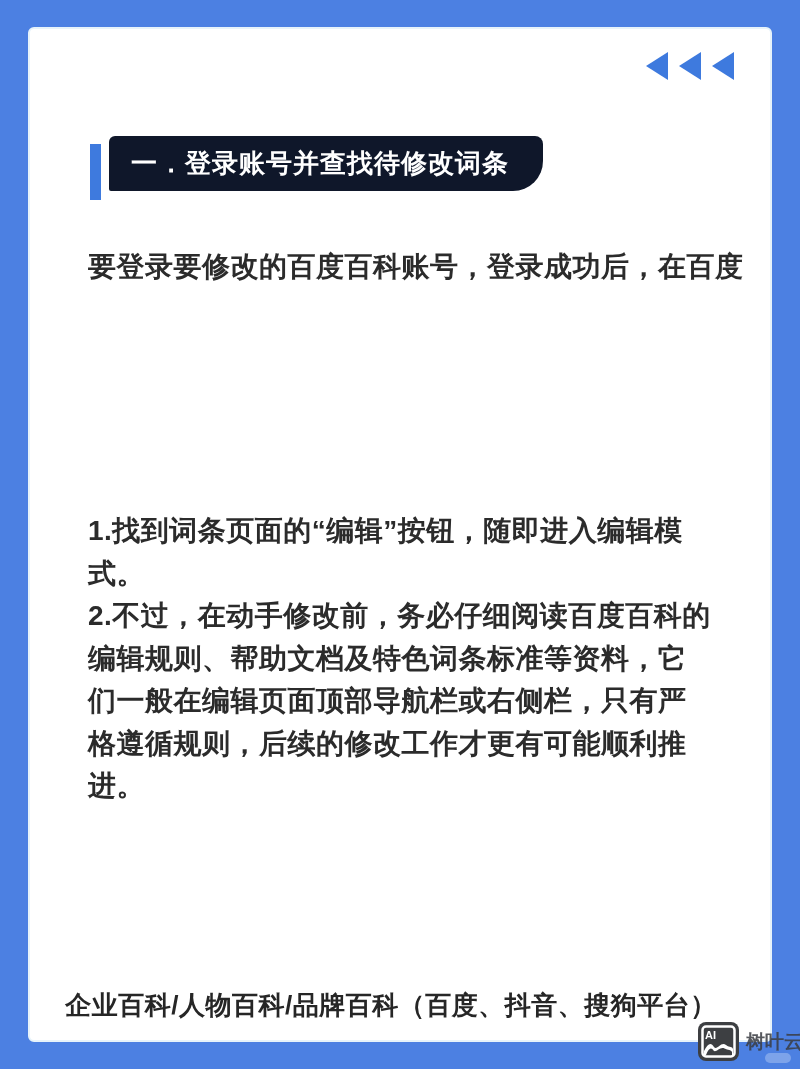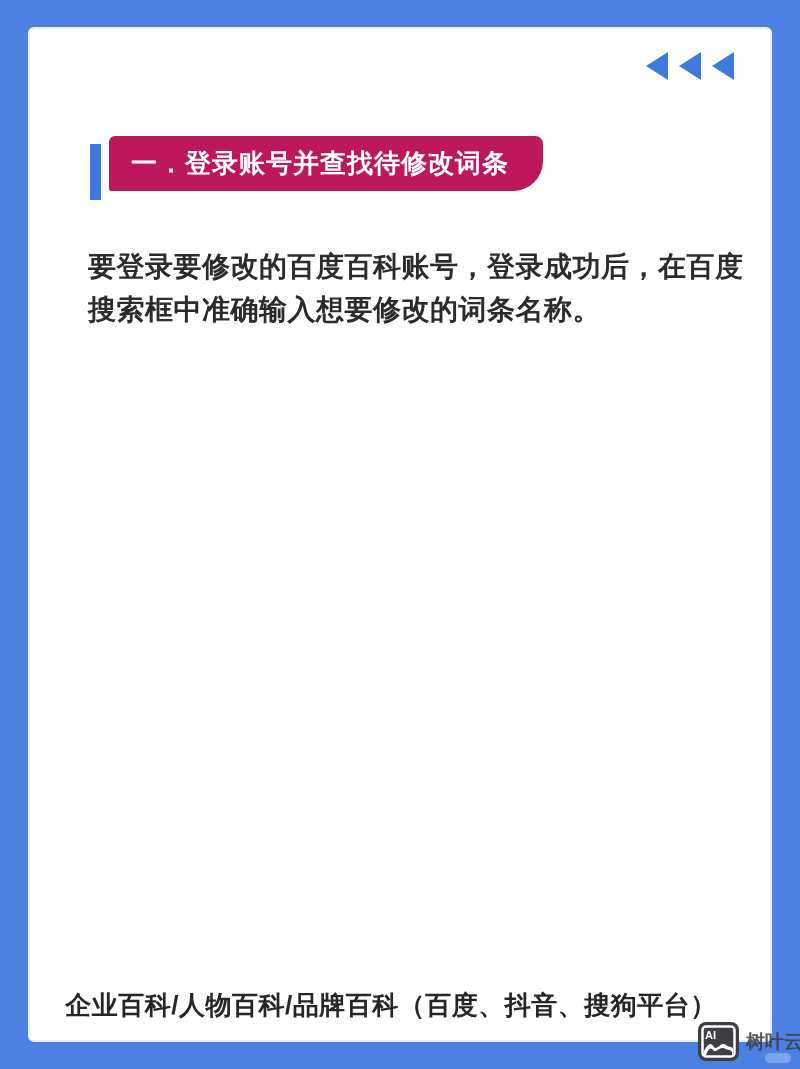--- a/index.html
+++ b/index.html
@@ -43,21 +43,21 @@
   }
   .hdr-bar {
     width: 11px; height: 56px;
     margin-top: 8px;
     background: #3e7ade;
     flex: 0 0 auto;
   }
   .hdr-badge {
     margin-left: 8px;
     height: 55px;
-    background: #be185d;
+    background: #0f172a;
     color: #ffffff;
     font-size: 26px;
     font-weight: bold;
     line-height: 55px;
     padding: 0 34px 0 22px;
     border-radius: 6px 8px 30px 2px;
     letter-spacing: 1px;
     white-space: nowrap;
     text-align: center;
   }
@@ -125,24 +125,32 @@
     <div class="tri-left"></div>
   </div>
 
   <div class="section-header" id="section1-header">
     <div class="hdr-bar"></div>
     <div class="hdr-badge">一．登录账号并查找待修改词条</div>
   </div>
 
   <div class="para" id="section1-body">
     <div>要登录要修改的百度百科账号，登录成功后，在百度</div>
-    <div>搜索框中准确输入想要修改的词条名称。</div>
   </div>
 
 
+  <div class="para" id="section2-body">
+    <div>1.找到词条页面的“编辑”按钮，随即进入编辑模</div>
+    <div>式。</div>
+    <div>2.不过，在动手修改前，务必仔细阅读百度百科的</div>
+    <div>编辑规则、帮助文档及特色词条标准等资料，它</div>
+    <div>们一般在编辑页面顶部导航栏或右侧栏，只有严</div>
+    <div>格遵循规则，后续的修改工作才更有可能顺利推</div>
+    <div>进。</div>
+  </div>
 
   <div class="footer">企业百科/人物百科/品牌百科（百度、抖音、搜狗平台）</div>
 
   <div class="watermark">
     <svg class="wm-icon" viewBox="0 0 41 39">
       <rect x="0" y="0" width="41" height="39" rx="8" fill="#3d3f42"></rect>
       <rect x="4.5" y="4.5" width="32" height="30" rx="3.5" fill="none" stroke="#ffffff" stroke-width="2.5"></rect>
       <path d="M6 33 L6 29 C10 21, 13 20, 16 25 C19 29, 23 19, 28 23 C32 26, 34 24, 35 27 L35 33 Z" fill="#ffffff"></path>
       <path d="M8 33 C11 26, 13 25, 15.5 28.5 C18 31.5, 22 24, 26.5 26.5 C30 28.5, 33 27.5, 34 30 L34 33 Z" fill="#3d3f42"></path>
       <text x="7" y="17" fill="#ffffff" font-size="11" font-weight="bold" font-family="Liberation Sans, sans-serif" aria-label="AI">AI</text>

